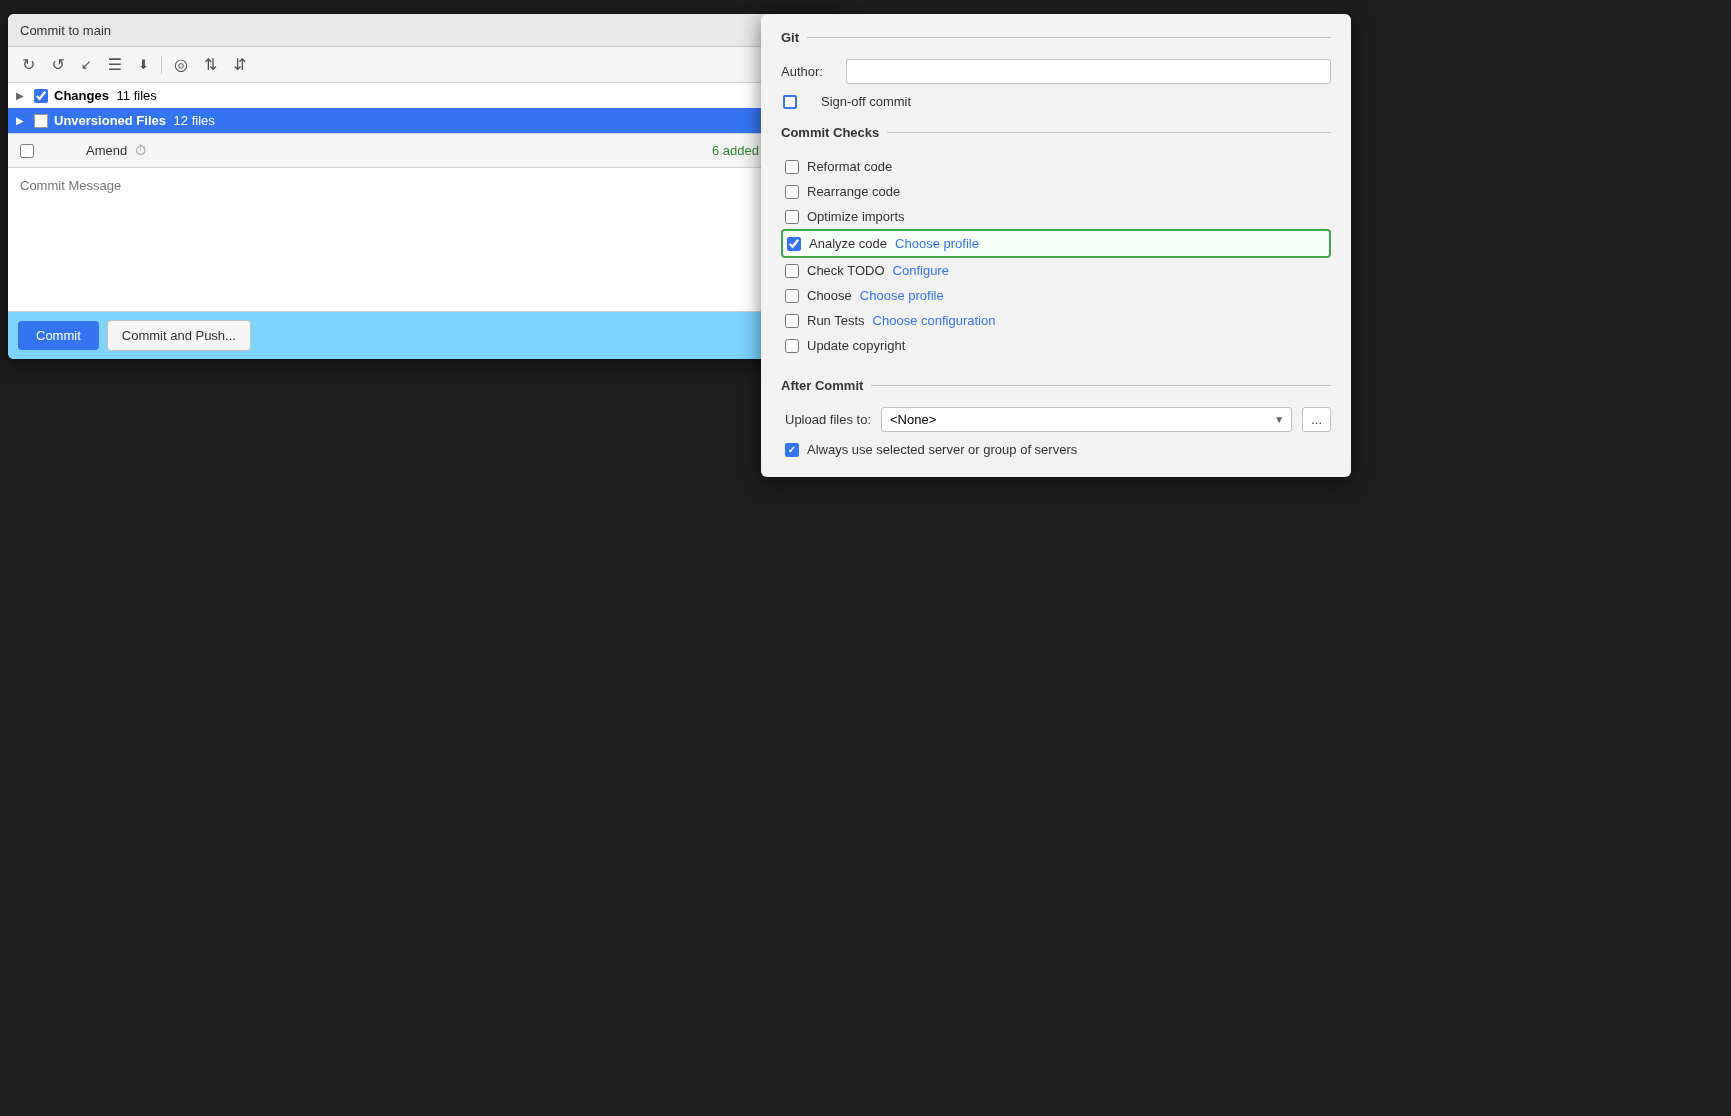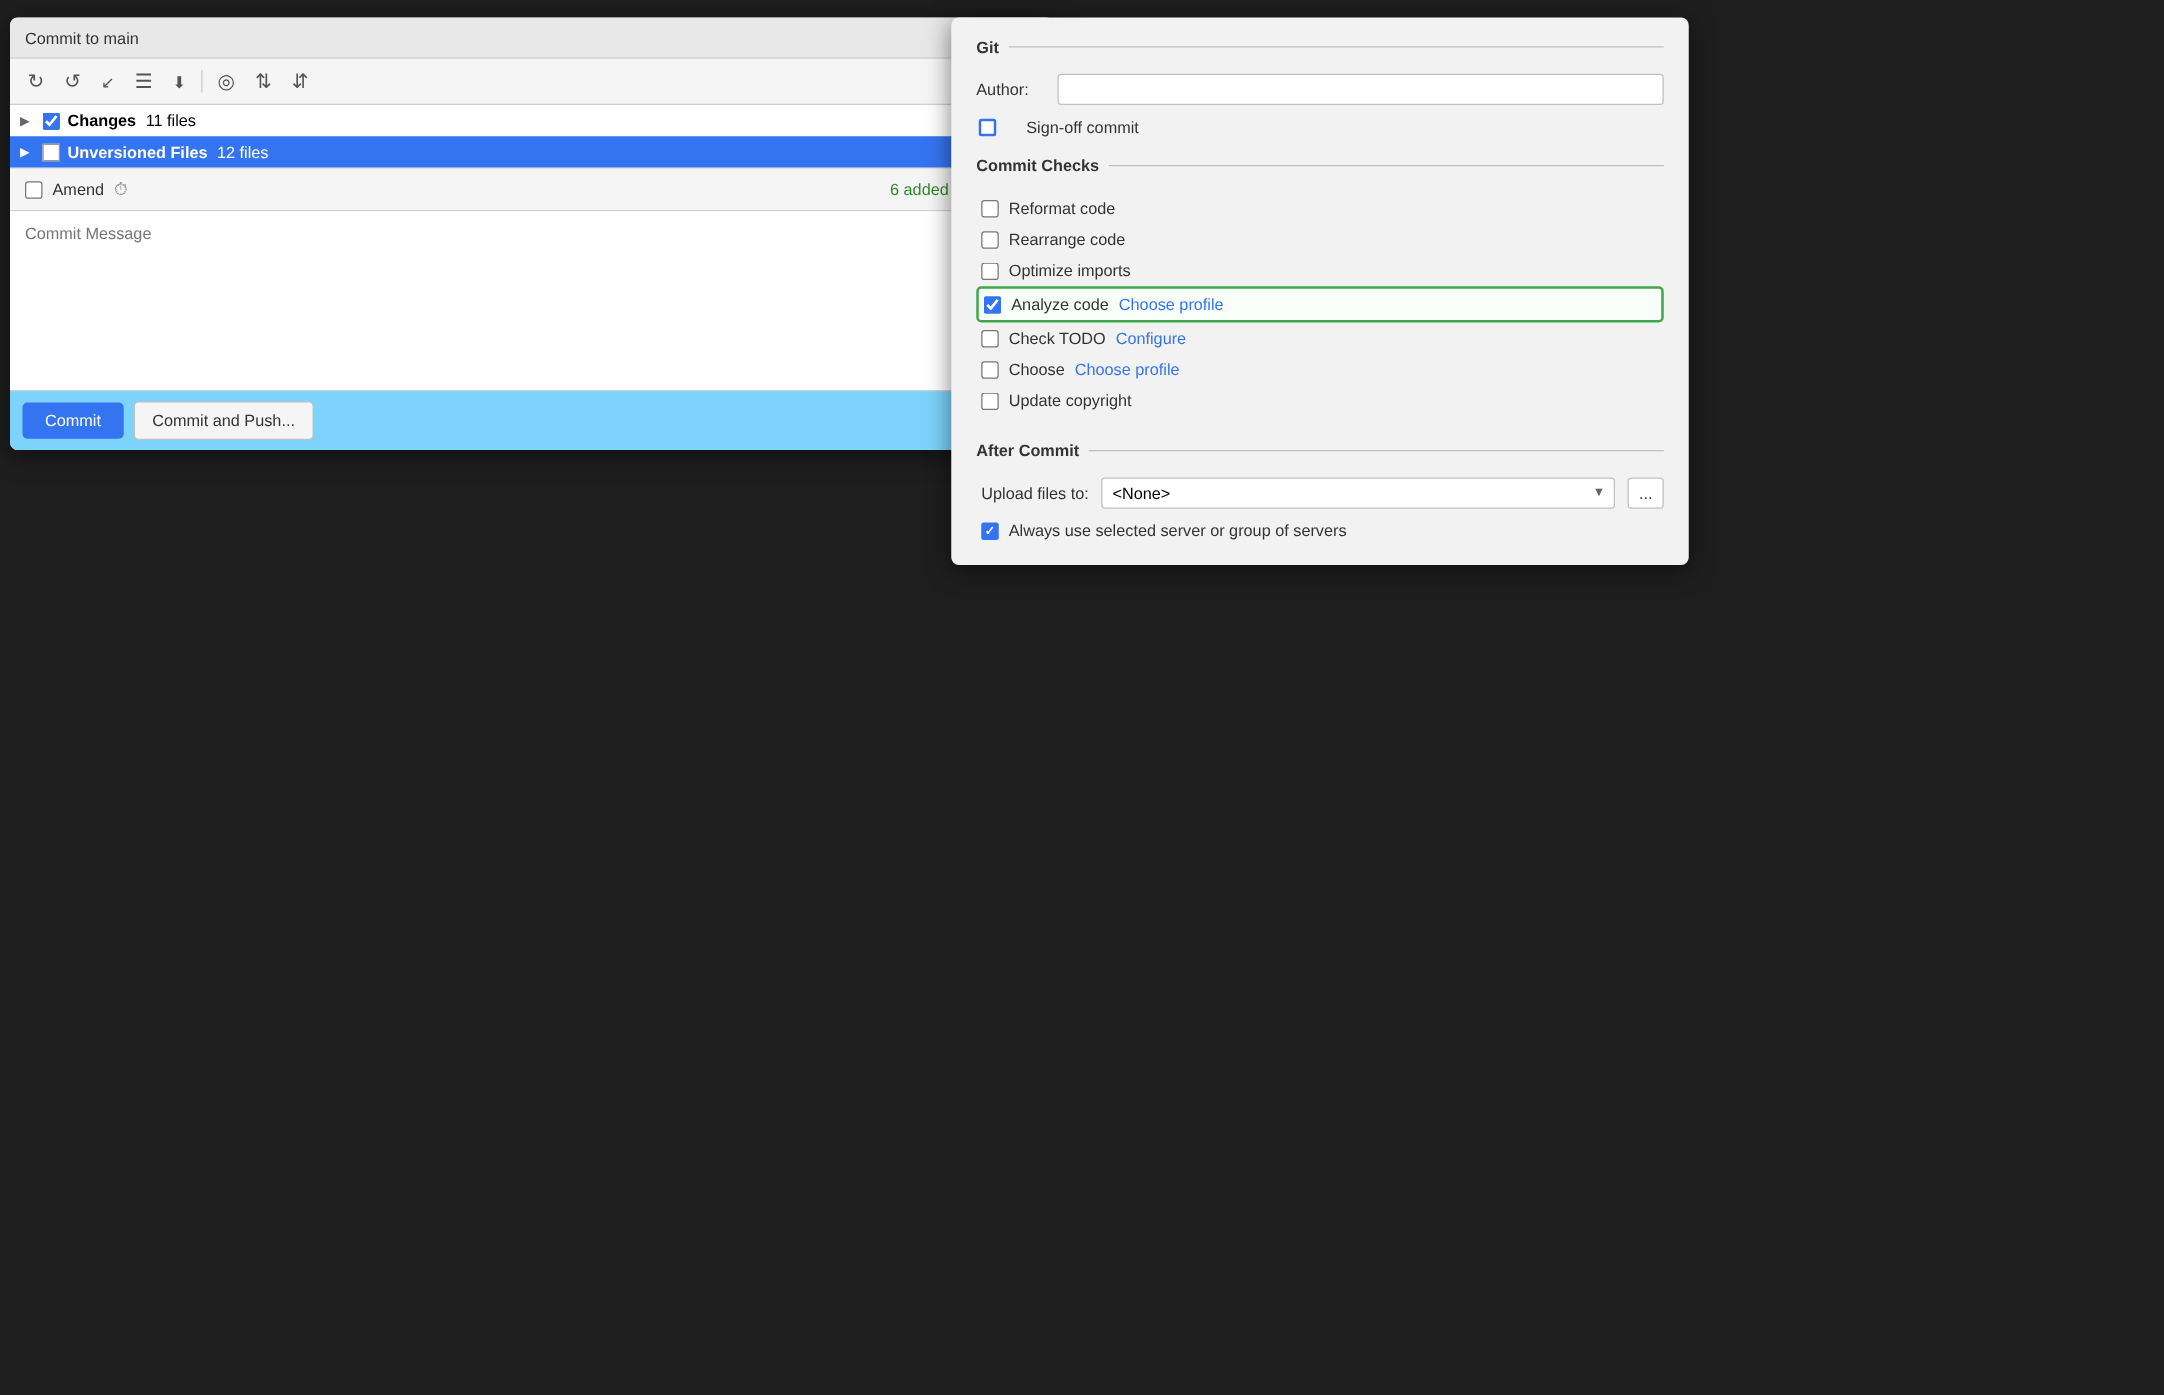--- a/index.html
+++ b/index.html
@@ -135,21 +135,21 @@
       gap: 8px;
       border-bottom: 1px solid #d0d0d0;
       background: #f5f5f5;
     }
 
     .amend-checkbox {
       width: 14px;
       height: 14px;
     }
 
-    .amend-label { color: #333; }
+    .amend-label { color: #333; margin-left: 44px; }
 
     .clock-icon { color: #888; font-size: 14px; }
 
     .file-stats {
       margin-left: auto;
       display: flex;
       gap: 12px;
     }
 
     .stat-added { color: #2d882d; font-weight: 500; }
@@ -517,20 +517,25 @@
       <span class="check-item-label">Check TODO</span>
       <a class="check-item-link">Configure</a>
     </div>
 
     <div class="check-item">
       <input type="checkbox" class="check-item-checkbox" style="">
       <span class="check-item-label">Choose</span>
       <a class="check-item-link">Choose profile</a>
     </div>
 
+    <div class="check-item">
+      <input type="checkbox" class="check-item-checkbox" style="">
+      <span class="check-item-label">Run Tests</span>
+      <a class="check-item-link">Choose configuration</a>
+    </div>
 
     <div class="check-item">
       <input type="checkbox" class="check-item-checkbox" style="">
       <span class="check-item-label">Update copyright</span>
     </div>
   </div>
 
   <div class="after-commit-section">
     <div class="section-title">After Commit</div>
 

